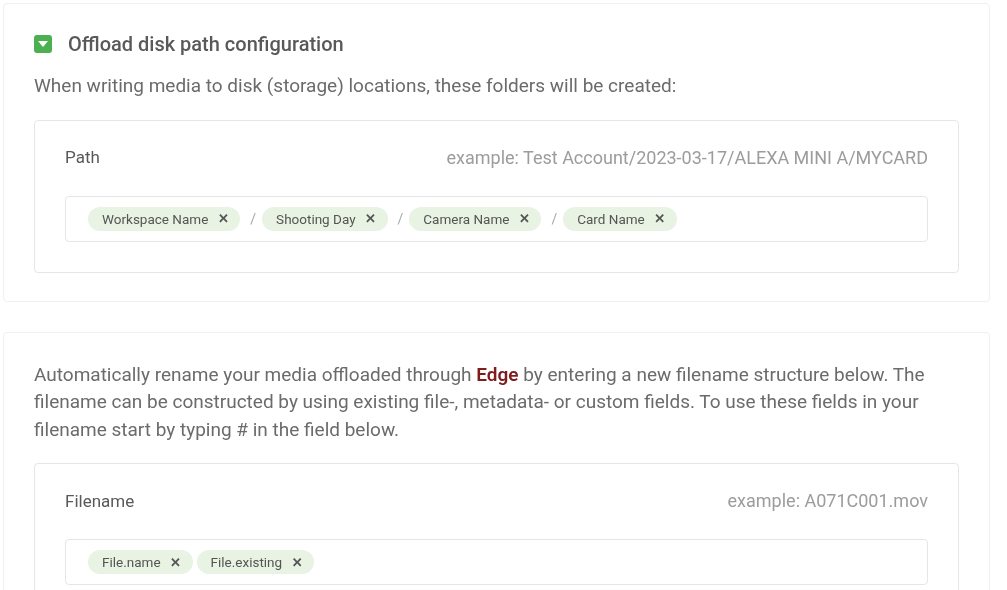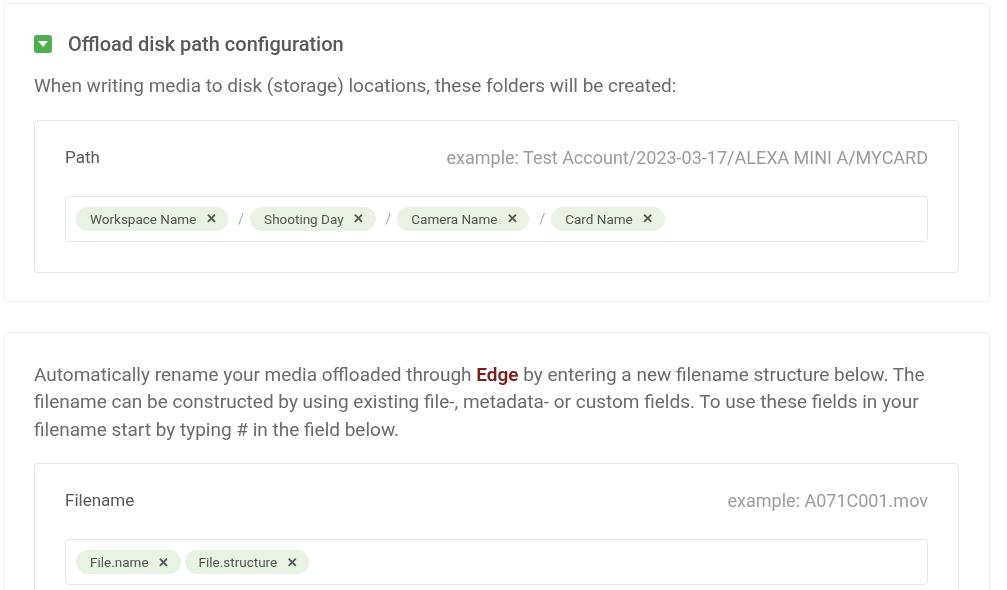--- a/index.html
+++ b/index.html
@@ -54,35 +54,36 @@
       color: #7f1d1d;
     }
     .config-box {
       border: 1px solid #e6e6e6;
       border-radius: 4px;
       padding: 26px 30px 30px 30px;
     }
     .config-header {
       display: flex;
       justify-content: space-between;
+      align-items: center;
       margin-bottom: 28px;
     }
     .config-label {
       font-size: 17px;
       font-weight: 400;
       color: #595959;
     }
     .config-example {
       font-size: 18px;
       color: #9c9c9c;
     }
     .token-field {
       border: 1px solid #e6e6e6;
       border-radius: 4px;
-      padding: 8px 10px;
+      padding: 8px 22px;
       display: flex;
       align-items: center;
       flex-wrap: wrap;
       min-height: 40px;
     }
     .token {
       background: #e8f3e3;
       border-radius: 14px;
       padding: 4px 10px 4px 14px;
       display: inline-flex;
@@ -162,18 +163,18 @@
     <div class="config-header">
       <span class="config-label">Filename</span>
       <span class="config-example">example: A071C001.mov</span>
     </div>
     <div class="token-field">
       <span class="token">
         <span>File.name</span>
         <span class="token-remove">✕</span>
       </span>
       <span class="token">
-        <span>File.structure</span>
+        <span>File.existing</span>
         <span class="token-remove">✕</span>
       </span>
     </div>
   </div>
 </div>
 
 </body></html>

